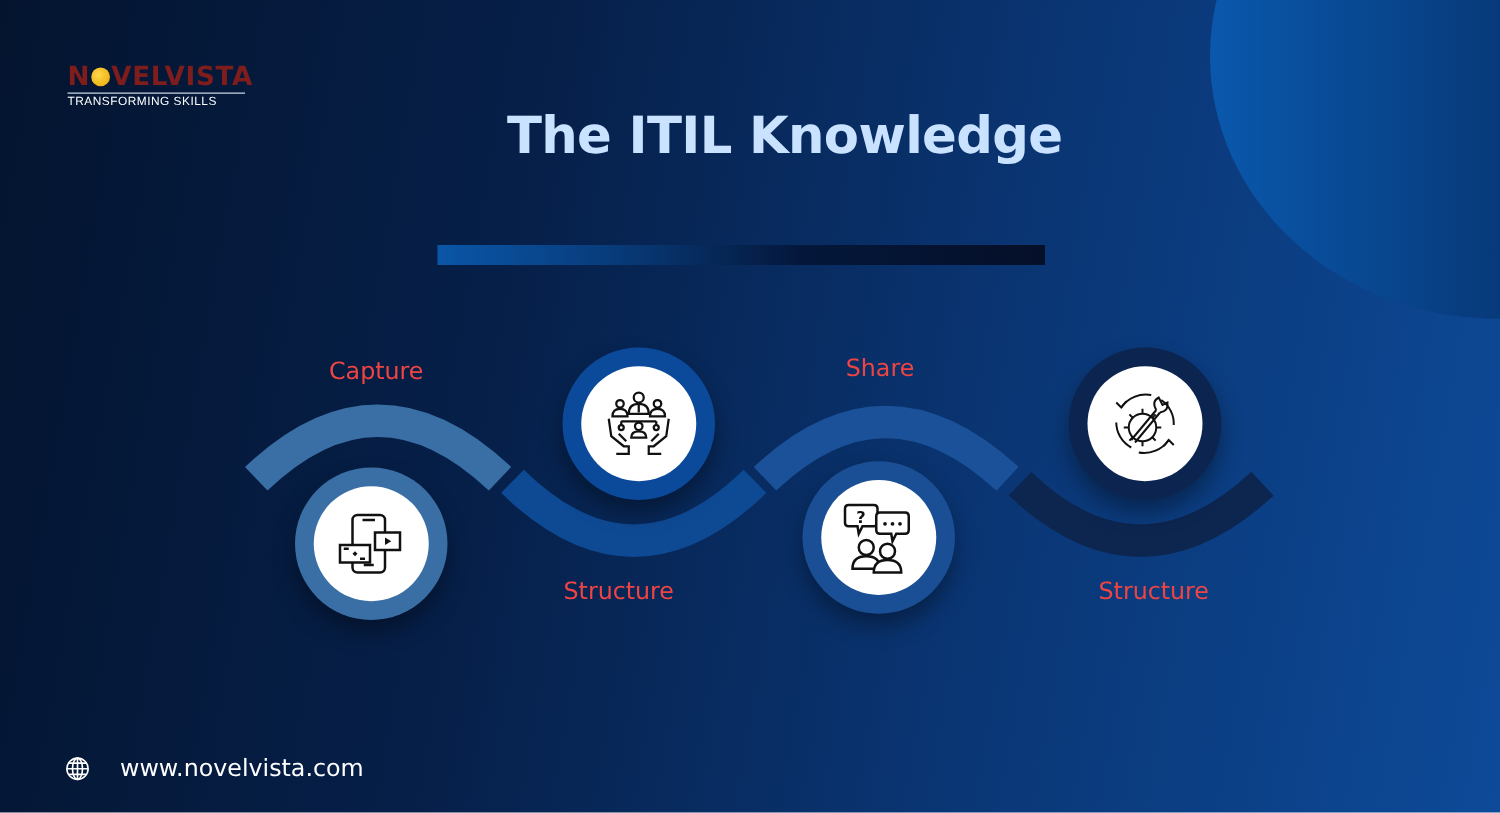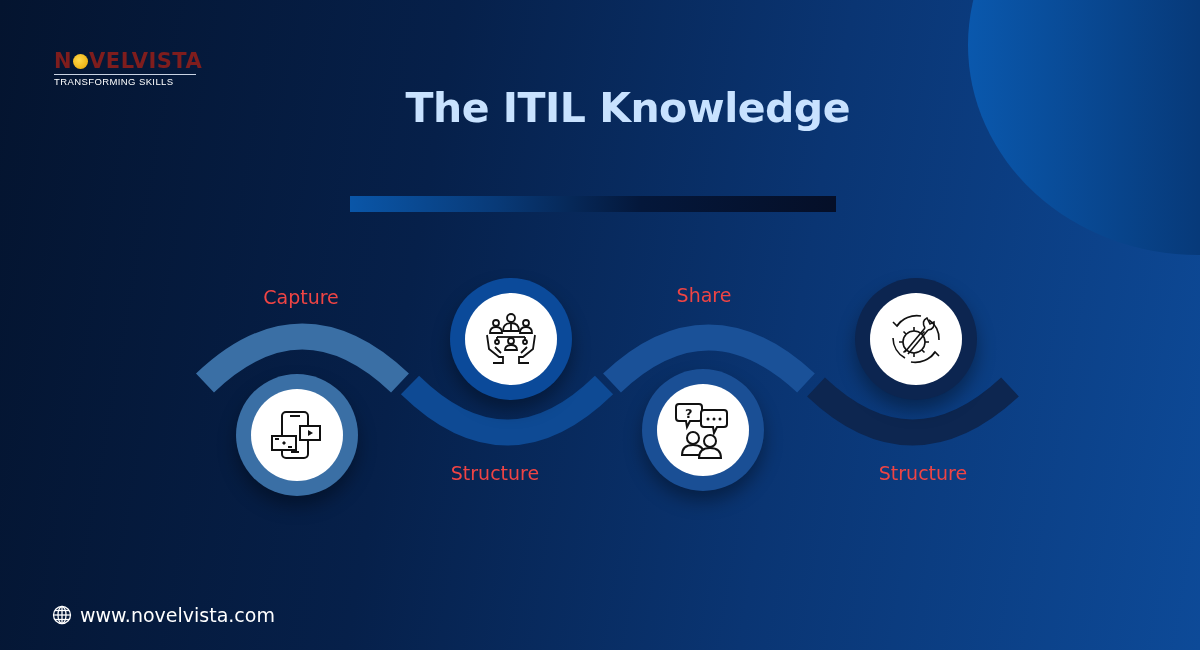--- a/index.html
+++ b/index.html
@@ -41,21 +41,21 @@
   }
   .node {
     position: absolute; width: 122px; height: 122px; border-radius: 50%;
     display: flex; align-items: center; justify-content: center;
     box-shadow: 0 10px 18px rgba(0,0,0,0.35);
   }
   .node-inner {
     width: 92px; height: 92px; border-radius: 50%; background: #ffffff;
     display: flex; align-items: center; justify-content: center;
   }
-  .footer { position: absolute; left: 52px; top: 604px; display: flex; align-items: center; gap: 8px; }
+  .footer { position: absolute; left: 52px; top: 604px; display: flex; align-items: center; gap: 24px; }
   .footer-text { color: #ffffff; font-size: 19px; font-family: "DejaVu Sans", sans-serif; }
 </style>
 </head>
 <body>
 
 <div class="bg-circle"></div>
 
 <div class="logo">
   <div class="logo-main"><span>N</span><span class="o"></span><span>VELVISTA</span></div>
   <div class="logo-rule"></div>

